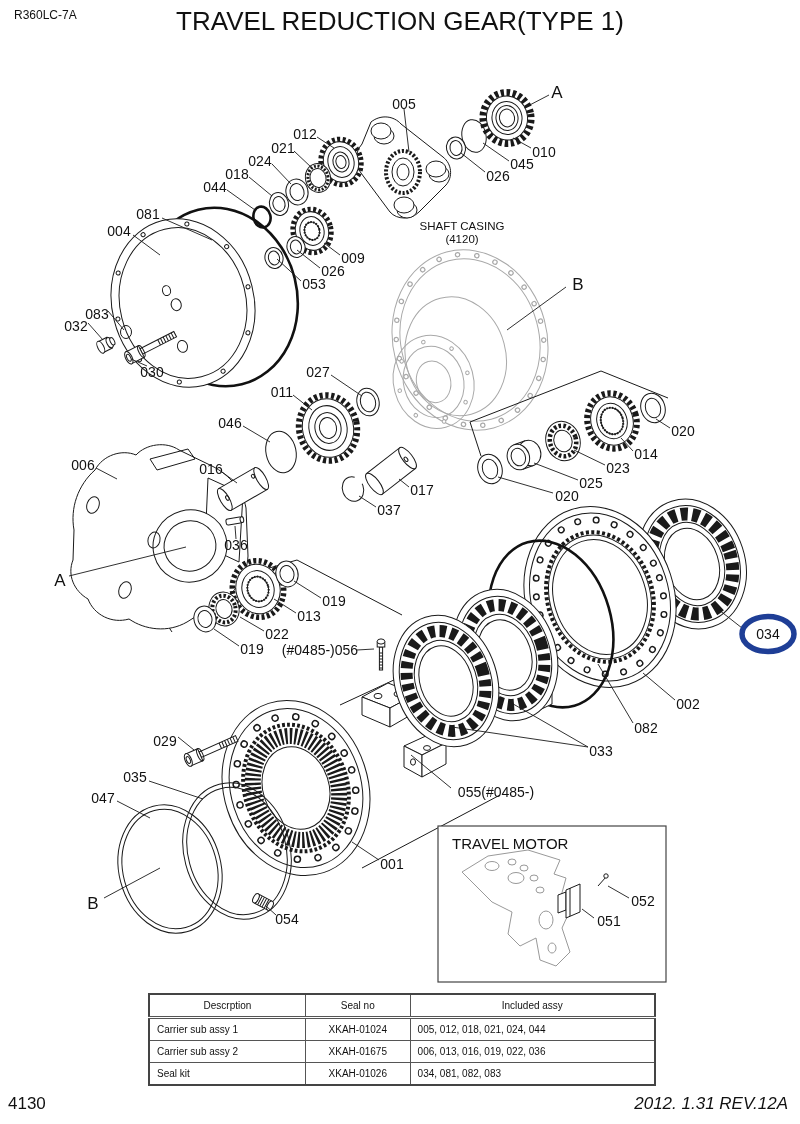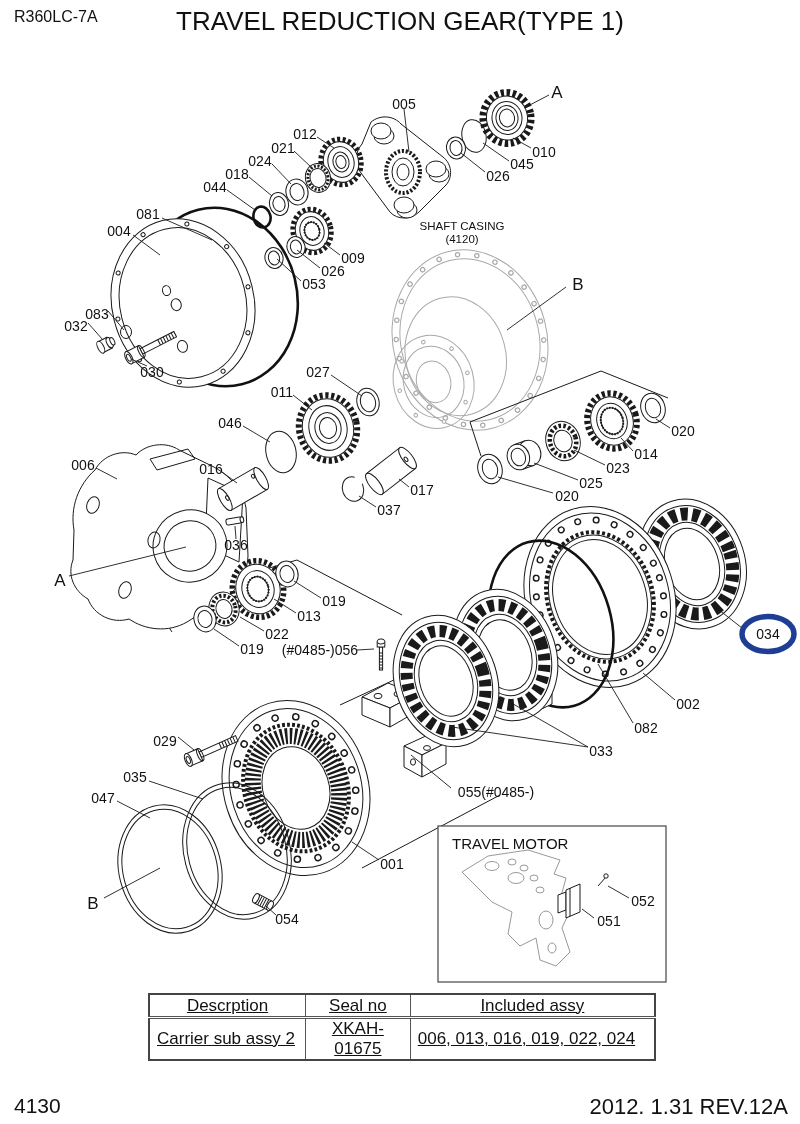--- a/index.html
+++ b/index.html
@@ -1,40 +1,40 @@
 <!DOCTYPE html>
 <html><head>
 <meta charset="utf-8">
 <style>
   html,body{margin:0;padding:0;background:#fff;}
   .page{position:relative;width:800px;height:1124px;background:#fff;overflow:hidden;
         font-family:"Liberation Sans",sans-serif;color:#111;}
-  .model{position:absolute;left:14px;top:8px;font-size:16px;}
+  .model{position:absolute;left:14px;top:8px;font-size:12px;}
   .title{position:absolute;left:0;top:6px;width:100%;text-align:center;font-size:26px;}
   svg{position:absolute;left:0;top:0;}
   .ln{fill:none;stroke:#1a1a1a;stroke-width:1;}
   .w{fill:#fff;stroke:#1a1a1a;stroke-width:1;}
   .thk{fill:none;stroke:#111;stroke-width:2.6;}
   .gray{fill:none;stroke:#a9a9a9;stroke-width:1;}
   .tm{fill:none;stroke:#999;stroke-width:1;}
   .dot{fill:none;stroke-linecap:round;}
   .band{fill:none;stroke:#1a1a1a;}
   .ldr{fill:none;stroke:#1a1a1a;stroke-width:0.9;}
   text.callout{font-size:14px;fill:#111;text-anchor:middle;}
   text.letter{font-size:17px;}
   text.small{font-size:11.5px;fill:#111;text-anchor:middle;}
   text.tmtitle{font-size:15px;fill:#111;}
   #parts-table{position:absolute;left:148px;top:993px;width:508px;border-collapse:collapse;
-               font-size:17px;border:2px solid #444;text-decoration:underline;}
+               font-size:10px;border:2px solid #444;}
   #parts-table th,#parts-table td{border:1px solid #555;height:21px;padding:0 7px;font-weight:normal;}
   #parts-table th{text-align:center;border-bottom:3px double #555;}
   td.c-desc,td.c-inc{text-align:left;}
   td.c-pno{text-align:center;}
-  .pageno{position:absolute;left:14px;top:1094px;font-size:21px;}
-  .rev{position:absolute;right:12px;top:1094px;font-size:22px;text-align:right;}
+  .pageno{position:absolute;left:8px;top:1094px;font-size:17px;}
+  .rev{position:absolute;right:12px;top:1094px;font-size:17px;text-align:right;font-style:italic;}
 </style>
 </head>
 <body>
 
 <div class="page">
 
   <div class="model">R360LC-7A</div>
   <div class="title">TRAVEL REDUCTION GEAR(TYPE 1)</div>
 
   <svg width="800" height="1124" viewBox="0 0 800 1124">
@@ -437,22 +437,32 @@
       </colgroup>
     <thead>
         <tr id="table-head-row">
           <th>Descrption</th>
           <th>Seal no</th>
           <th>Included assy</th>
         </tr>
       </thead>
     <tbody id="table-body">
         <tr>
+          <td class="c-desc">Carrier sub assy 1</td>
+          <td class="c-pno">XKAH-01024</td>
+          <td class="c-inc">005, 012, 018, 021, 024, 044</td>
+        </tr>
+        <tr>
           <td class="c-desc">Carrier sub assy 2</td>
           <td class="c-pno">XKAH-01675</td>
-          <td class="c-inc">006, 013, 016, 019, 022, 024</td>
+          <td class="c-inc">006, 013, 016, 019, 022, 036</td>
+        </tr>
+        <tr>
+          <td class="c-desc">Seal kit</td>
+          <td class="c-pno">XKAH-01026</td>
+          <td class="c-inc">034, 081, 082, 083</td>
         </tr>
       </tbody>
   </table>
 
   <div class="pageno">4130</div>
   <div class="rev">2012. 1.31 REV.12A</div>
 </div>
 
 </body></html>

